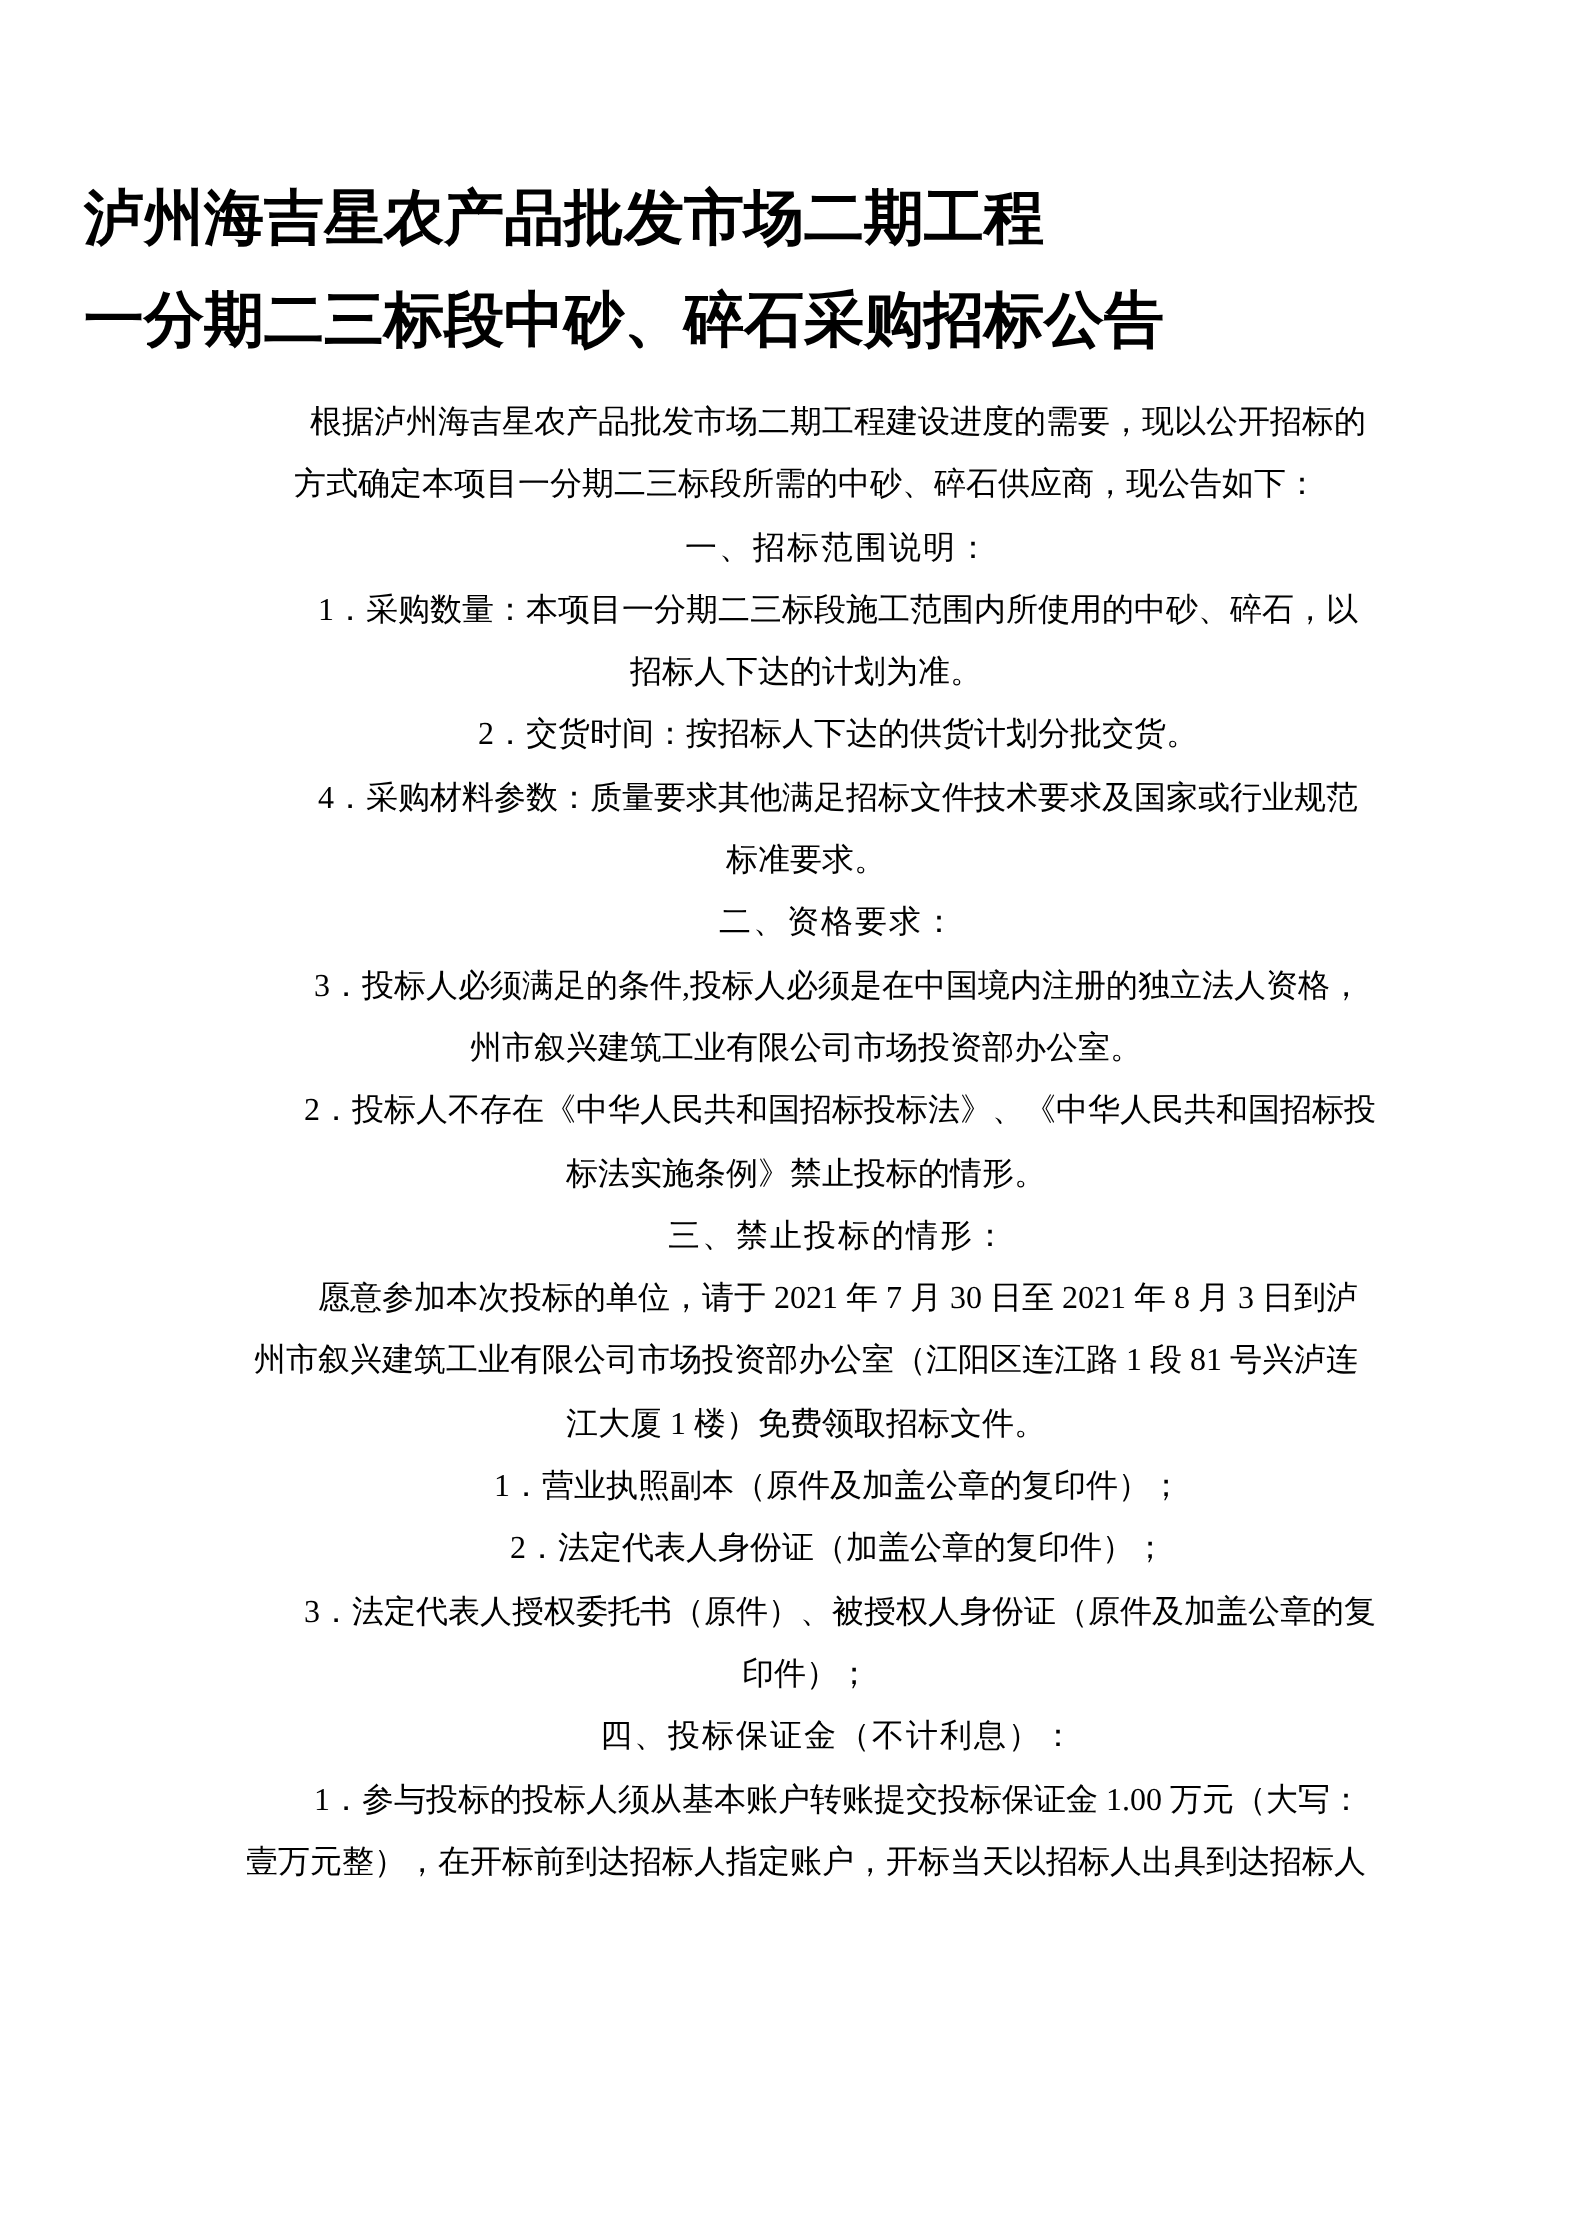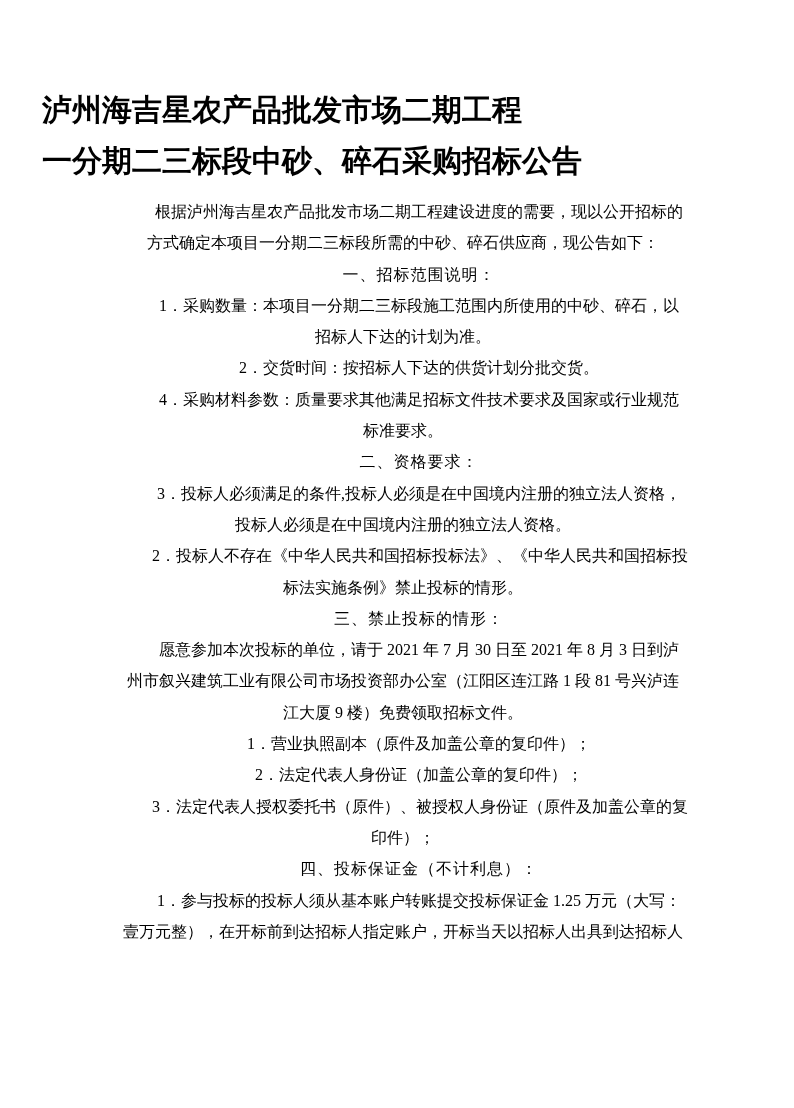--- a/index.html
+++ b/index.html
@@ -67,29 +67,29 @@
     <div class="line indent">根据泸州海吉星农产品批发市场二期工程建设进度的需要，现以公开招标的</div>
     <div class="line">方式确定本项目一分期二三标段所需的中砂、碎石供应商，现公告如下：</div>
     <div class="line heading">一、招标范围说明：</div>
     <div class="line indent">1．采购数量：本项目一分期二三标段施工范围内所使用的中砂、碎石，以</div>
     <div class="line">招标人下达的计划为准。</div>
     <div class="line indent">2．交货时间：按招标人下达的供货计划分批交货。</div>
     <div class="line indent">4．采购材料参数：质量要求其他满足招标文件技术要求及国家或行业规范</div>
     <div class="line">标准要求。</div>
     <div class="line heading">二、资格要求：</div>
     <div class="line indent">3．投标人必须满足的条件,投标人必须是在中国境内注册的独立法人资格，</div>
-    <div class="line">投标人必须是在中国境内注册的独立法人资格。</div>
+    <div class="line">州市叙兴建筑工业有限公司市场投资部办公室。</div>
     <div class="line indent">2．投标人不存在《中华人民共和国招标投标法》、《中华人民共和国招标投</div>
     <div class="line">标法实施条例》禁止投标的情形。</div>
     <div class="line heading">三、禁止投标的情形：</div>
     <div class="line indent">愿意参加本次投标的单位，请于 2021 年 7 月 30 日至 2021 年 8 月 3 日到泸</div>
     <div class="line">州市叙兴建筑工业有限公司市场投资部办公室（江阳区连江路 1 段 81 号兴泸连</div>
-    <div class="line">江大厦 9 楼）免费领取招标文件。</div>
+    <div class="line">江大厦 1 楼）免费领取招标文件。</div>
     <div class="line indent">1．营业执照副本（原件及加盖公章的复印件）；</div>
     <div class="line indent">2．法定代表人身份证（加盖公章的复印件）；</div>
     <div class="line indent">3．法定代表人授权委托书（原件）、被授权人身份证（原件及加盖公章的复</div>
     <div class="line">印件）；</div>
     <div class="line heading">四、投标保证金（不计利息）：</div>
-    <div class="line indent">1．参与投标的投标人须从基本账户转账提交投标保证金 1.25 万元（大写：</div>
+    <div class="line indent">1．参与投标的投标人须从基本账户转账提交投标保证金 1.00 万元（大写：</div>
     <div class="line">壹万元整），在开标前到达招标人指定账户，开标当天以招标人出具到达招标人</div>
   </div>
 
 </div>
 
 </body></html>

